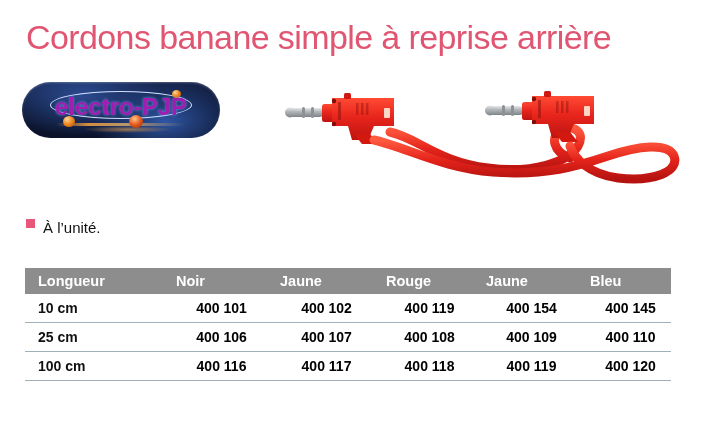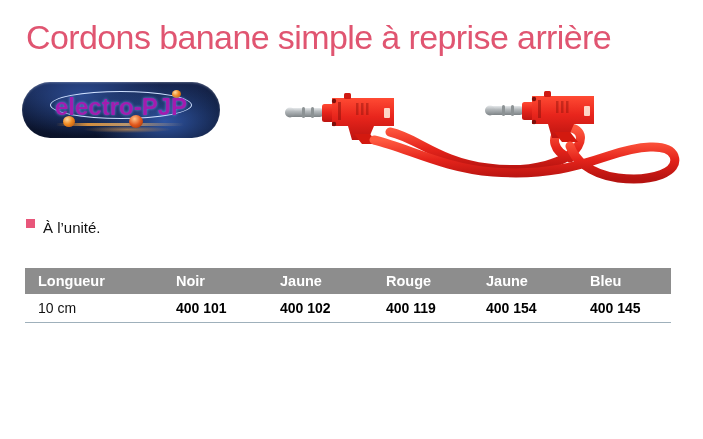--- a/index.html
+++ b/index.html
@@ -148,26 +148,27 @@
     white-space: nowrap;
   }
   .product-table tbody td {
     font-size: 14px;
     padding: 6px 0 6px 13px;
     border-bottom: 1.3px solid #9fb0bb;
     white-space: nowrap;
     height: 16px;
   }
   .product-table tbody td.col-length {
-    font-weight: normal;
+    font-weight: bold;
     color: #111111;
   }
   .product-table tbody td.col-ref {
     font-weight: bold;
     color: #000000;
+    text-align: center;
   }
   .c0 { width: 138px; }
   .c1 { width: 104px; }
   .c2 { width: 106px; }
   .c3 { width: 100px; }
   .c4 { width: 104px; }
   .c5 { width: 94px; }
 </style>
 </head>
 <body>
@@ -287,14 +288,30 @@
   </thead>
   <tbody>
     <tr>
       <td class="col-length">10 cm</td>
       <td class="col-ref">400 101</td>
       <td class="col-ref">400 102</td>
       <td class="col-ref">400 119</td>
       <td class="col-ref">400 154</td>
       <td class="col-ref">400 145</td>
     </tr>
+    <tr>
+      <td class="col-length">25 cm</td>
+      <td class="col-ref">400 106</td>
+      <td class="col-ref">400 107</td>
+      <td class="col-ref">400 108</td>
+      <td class="col-ref">400 109</td>
+      <td class="col-ref">400 110</td>
+    </tr>
+    <tr>
+      <td class="col-length">100 cm</td>
+      <td class="col-ref">400 116</td>
+      <td class="col-ref">400 117</td>
+      <td class="col-ref">400 118</td>
+      <td class="col-ref">400 119</td>
+      <td class="col-ref">400 120</td>
+    </tr>
   </tbody>
 </table>
 
 </body></html>

